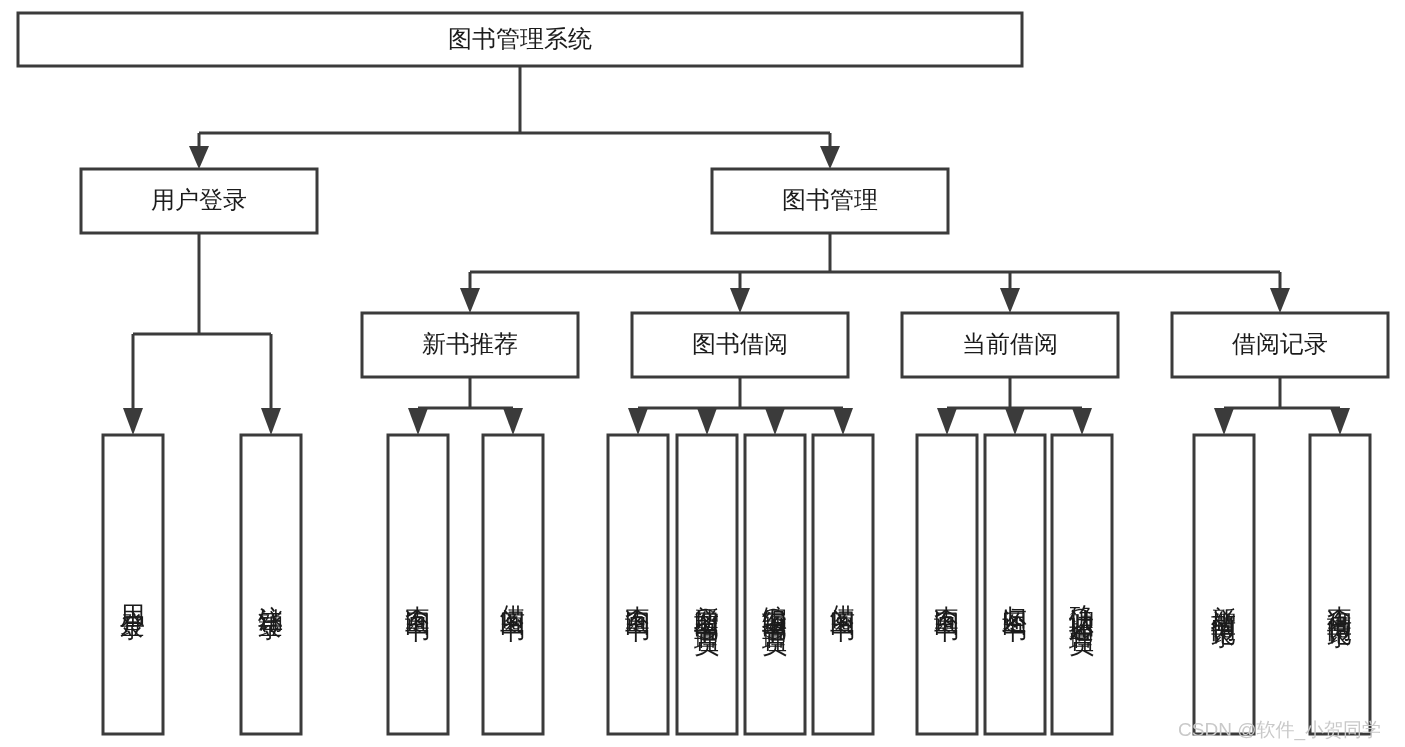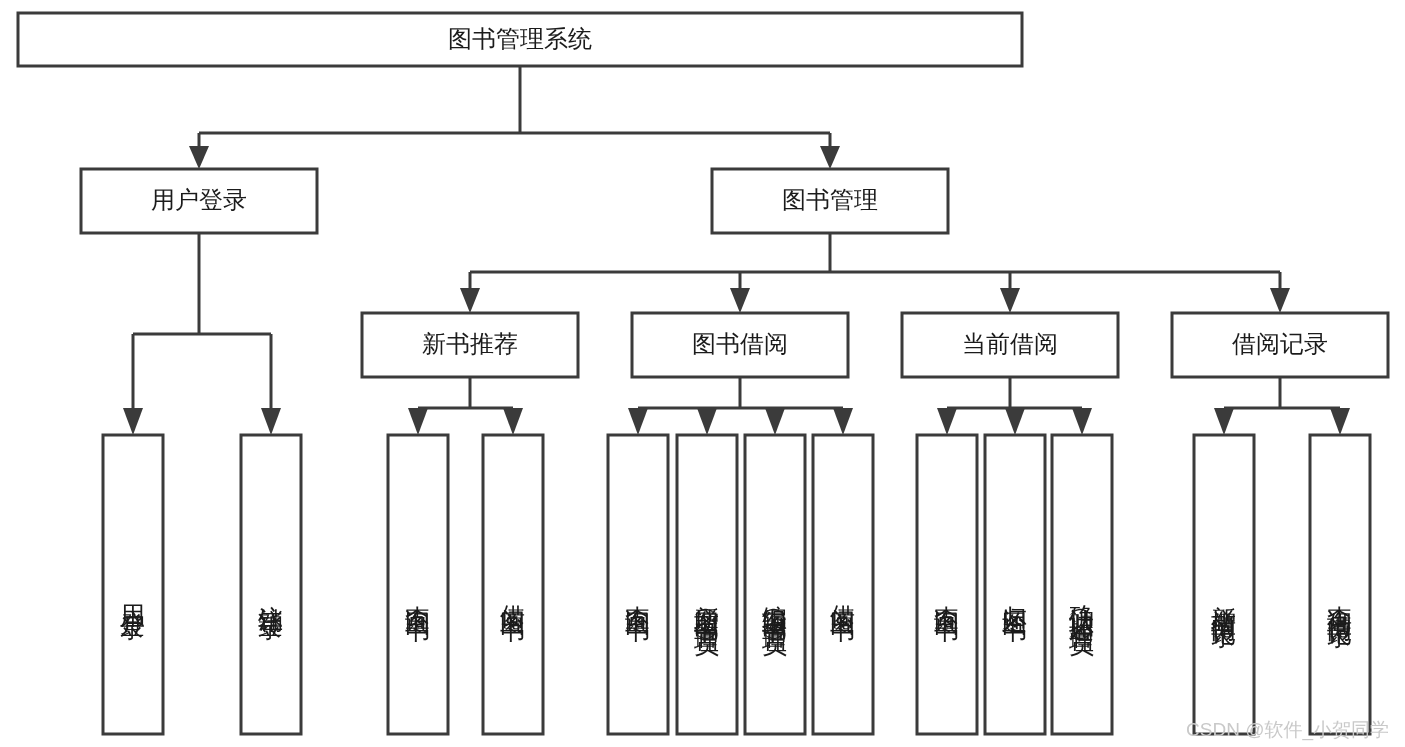--- a/index.html
+++ b/index.html
@@ -52,21 +52,21 @@
     font-family: "Liberation Sans", "DejaVu Sans", sans-serif;
     font-size: 25px;
     fill: #1b1b1b;
     writing-mode: vertical-rl;
     text-orientation: upright;
     letter-spacing: 4px;
     dominant-baseline: central;
   }
   .watermark {
     position: absolute;
-    right: 12px;
+    right: 20px;
     bottom: 4px;
     font-family: "Liberation Sans", "DejaVu Sans", sans-serif;
     font-size: 19px;
     color: #c9c9c9;
     white-space: nowrap;
     user-select: none;
     margin-left: 36px;
   }
 </style>
 </head>

